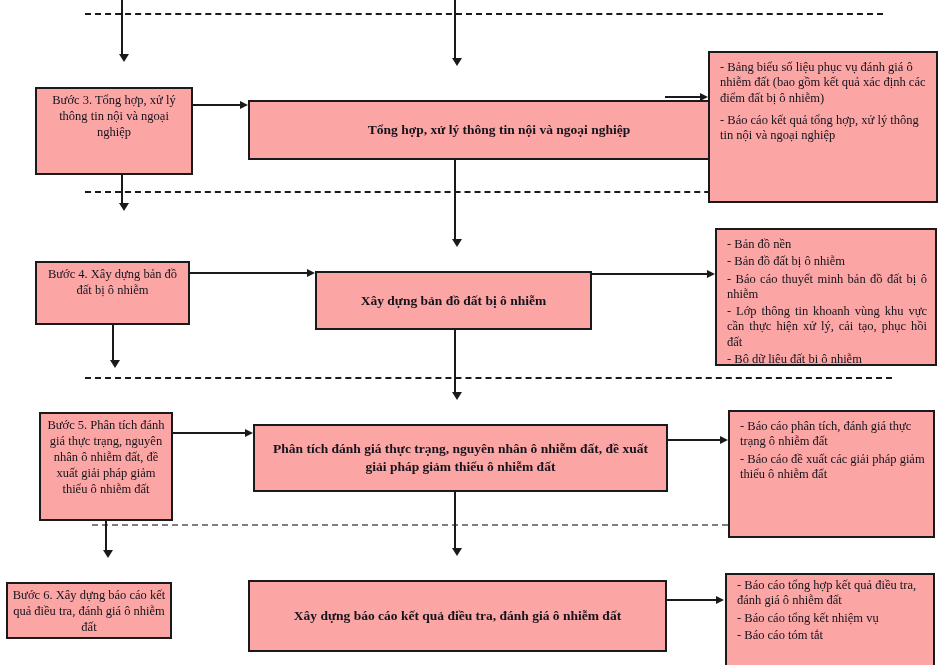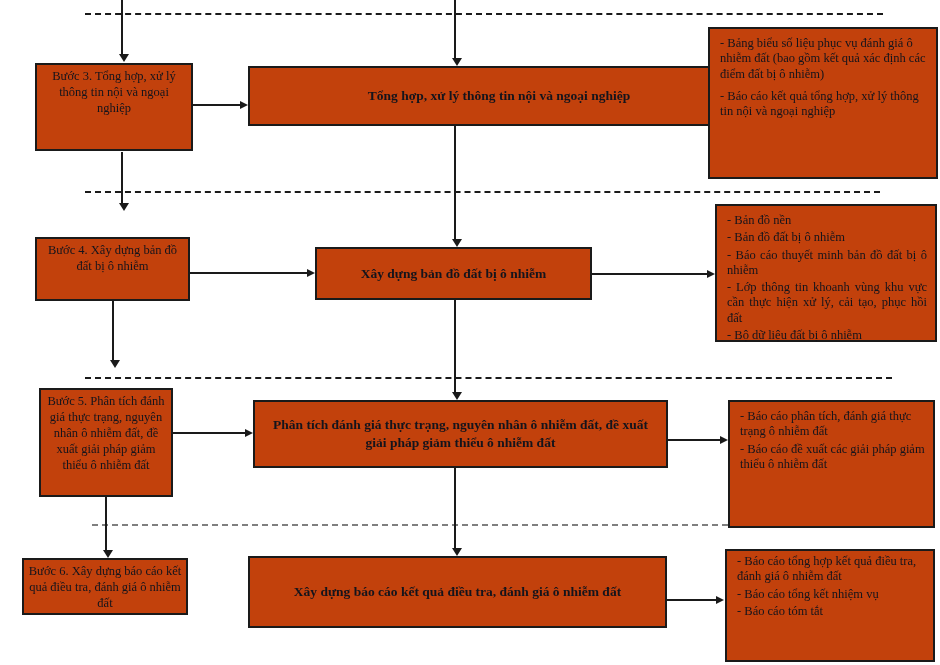--- a/index.html
+++ b/index.html
@@ -1,20 +1,20 @@
 <!DOCTYPE html>
 <html><head>
 <meta charset="utf-8">
 <style>
   html,body{margin:0;padding:0;background:#ffffff;}
   #canvas{
     position:relative;width:940px;height:665px;background:#ffffff;overflow:hidden;
     font-family:"Liberation Serif","DejaVu Serif",serif;color:#14141c;
   }
-  .box{position:absolute;border:2px solid #1a1a1a;background:#c2410c;box-sizing:border-box;}
+  .box{position:absolute;border:2px solid #1a1a1a;background:#fca5a5;box-sizing:border-box;margin-top:24px;}
   .step-box{text-align:center;font-size:12.5px;line-height:1.28;padding:3px 4px 2px 4px;}
   .process-box{display:flex;align-items:center;justify-content:center;text-align:center;
     font-weight:bold;font-size:13.5px;line-height:1.3;padding:2px 10px;}
   .output-box{font-size:12.5px;line-height:1.22;padding:7px 8px 4px 10px;box-sizing:border-box;}
   .output-box .output-item{margin:0 0 2px 0;}
   .output-box.spaced .output-item{margin:0 0 7px 0;}
   .output-box.justify .output-item{text-align:justify;}
   .dash{position:absolute;height:0;border-top:2px dashed #1a1a1a;}
   .dash.gray{border-top:2px dashed #7f7f7f;}
   .varrow{position:absolute;width:0;border-left:2px solid #1a1a1a;}
@@ -47,54 +47,54 @@
   <div class="harrow" style="left:665px;top:96px;width:36px;"></div>
   <div class="harrow" style="left:190px;top:272px;width:118px;"></div>
   <div class="harrow" style="left:592px;top:273px;width:116px;"></div>
   <div class="harrow" style="left:173px;top:432px;width:73px;"></div>
   <div class="harrow" style="left:668px;top:439px;width:53px;"></div>
   <div class="harrow" style="left:665px;top:599px;width:52px;"></div>
 
   <div class="box step-box" style="left:35px;top:63px;width:158px;height:88px;">
     <span>Bước 3. Tổng hợp, xử lý thông tin nội và ngoại nghiệp</span>
   </div>
-  <div class="box process-box" style="left:248px;top:66px;width:502px;height:60px;">
+  <div class="box process-box" style="left:248px;top:76px;width:502px;height:60px;">
     <span>Tổng hợp, xử lý thông tin nội và ngoại nghiệp</span>
   </div>
   <div class="box output-box spaced" style="left:708px;top:27px;width:230px;height:152px;">
     <div class="output-item">- Bảng biểu số liệu phục vụ đánh giá ô nhiễm đất (bao gồm kết quả xác định các điểm đất bị ô nhiễm)</div>
     <div class="output-item">- Báo cáo kết quả tổng hợp, xử lý thông tin nội và ngoại nghiệp</div>
   </div>
 
   <div class="box step-box" style="left:35px;top:237px;width:155px;height:64px;">
     <span>Bước 4. Xây dựng bản đồ đất bị ô nhiễm</span>
   </div>
-  <div class="box process-box" style="left:315px;top:247px;width:277px;height:53px;">
+  <div class="box process-box" style="left:315px;top:247px;width:277px;height:59px;">
     <span>Xây dựng bản đồ đất bị ô nhiễm</span>
   </div>
   <div class="box output-box justify" style="left:715px;top:204px;width:222px;height:138px;">
     <div class="output-item">- Bản đồ nền</div>
     <div class="output-item">- Bản đồ đất bị ô nhiễm</div>
     <div class="output-item">- Báo cáo thuyết minh bản đồ đất bị ô nhiễm</div>
     <div class="output-item">- Lớp thông tin khoanh vùng khu vực cần thực hiện xử lý, cải tạo, phục hồi đất</div>
     <div class="output-item">- Bộ dữ liệu đất bị ô nhiễm</div>
   </div>
 
   <div class="box step-box" style="left:39px;top:388px;width:134px;height:109px;">
     <span>Bước 5. Phân tích đánh giá thực trạng, nguyên nhân ô nhiễm đất, đề xuất giải pháp giảm thiểu ô nhiễm đất</span>
   </div>
   <div class="box process-box" style="left:253px;top:400px;width:415px;height:68px;">
     <span>Phân tích đánh giá thực trạng, nguyên nhân ô nhiễm đất, đề xuất giải pháp giảm thiểu ô nhiễm đất</span>
   </div>
-  <div class="box output-box" style="left:728px;top:400px;width:207px;height:128px;">
+  <div class="box output-box" style="left:728px;top:386px;width:207px;height:128px;">
     <div class="output-item">- Báo cáo phân tích, đánh giá thực trạng ô nhiễm đất</div>
     <div class="output-item">- Báo cáo đề xuất các giải pháp giảm thiểu ô nhiễm đất</div>
   </div>
 
-  <div class="box step-box" style="left:22px;top:558px;width:166px;height:57px;">
+  <div class="box step-box" style="left:6px;top:558px;width:166px;height:57px;">
     <span>Bước 6. Xây dựng báo cáo kết quả điều tra, đánh giá ô nhiễm đất</span>
   </div>
   <div class="box process-box" style="left:248px;top:556px;width:419px;height:72px;">
     <span>Xây dựng báo cáo kết quả điều tra, đánh giá ô nhiễm đất</span>
   </div>
   <div class="box output-box" style="left:725px;top:549px;width:210px;height:113px;padding-top:3px;">
     <div class="output-item">- Báo cáo tổng hợp kết quả điều tra, đánh giá ô nhiễm đất</div>
     <div class="output-item">- Báo cáo tổng kết nhiệm vụ</div>
     <div class="output-item">- Báo cáo tóm tắt</div>
   </div>

